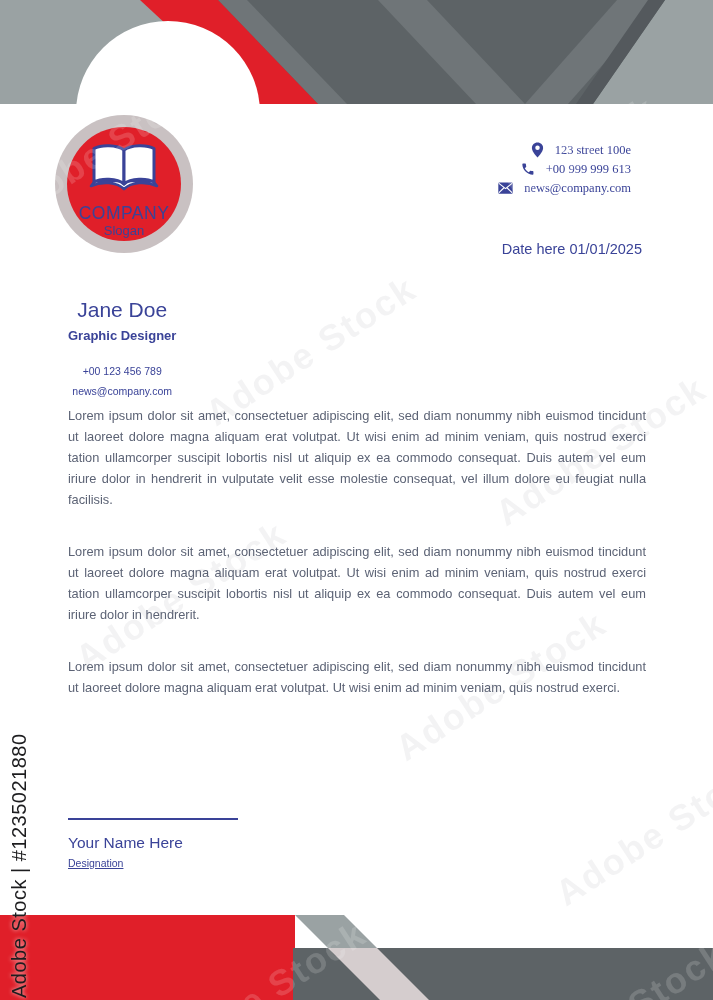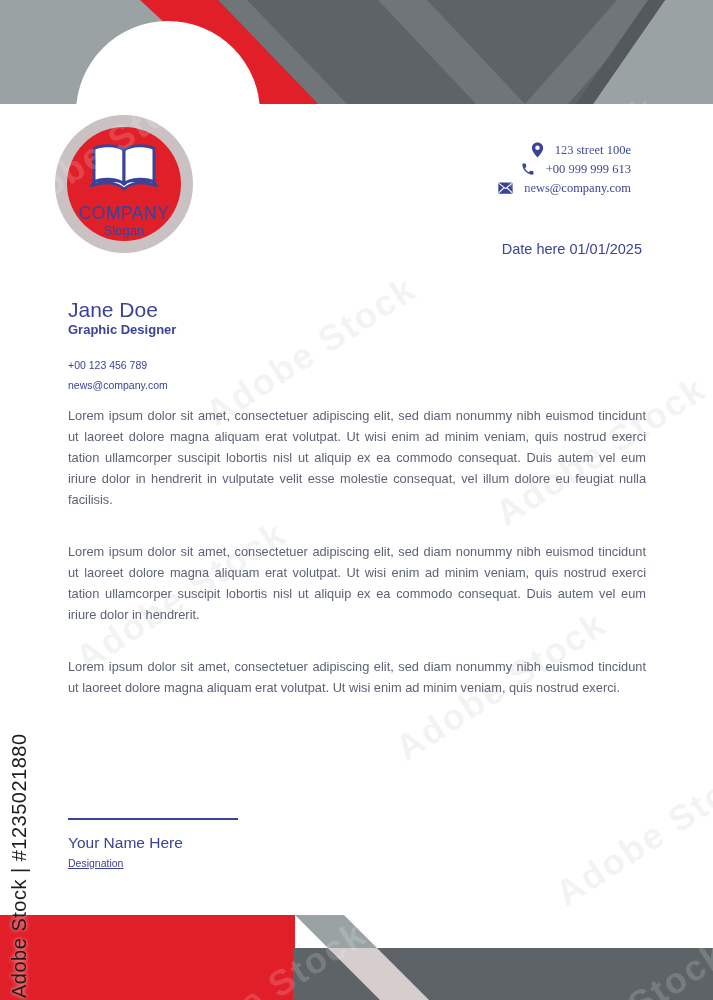--- a/index.html
+++ b/index.html
@@ -60,23 +60,23 @@
   .contact-row { display: flex; align-items: center; gap: 11px; height: 14px;
                  color: var(--brand_blue, #3a4398); font-size: 12.5px; font-weight: 500; }
   .contact-row svg { flex: 0 0 auto; }
 
   .date-line {
     position: absolute; top: 241px; right: 71px;
     color: var(--brand_blue, #3a4398); font-size: 14.5px; font-weight: 500;
   }
 
   
-  .sender { position: absolute; left: 68px; top: 298px; color: var(--brand_blue, #3a4398); }
+  .sender { position: absolute; left: 68px; top: 298px; color: var(--brand_blue, #3a4398); text-align: center; }
   .sender-name  { font-size: 21px; font-weight: 500; }
-  .sender-title { font-size: 13px; font-weight: 700; }
+  .sender-title { font-size: 13px; font-weight: 700; margin-top: 6px; }
   .sender-phone { font-size: 10.5px; font-weight: 500; margin-top: 22px; }
   .sender-email { font-size: 10.5px; font-weight: 500; margin-top: 8px; }
 
   
   .letter-body { position: absolute; left: 68px; top: 405px; width: 578px; }
   .letter-body p {
     color: var(--text_gray, #5c6375);
     font-size: 12.8px; line-height: 21px;
     text-align: justify;
     margin: 0 0 31px 0;

